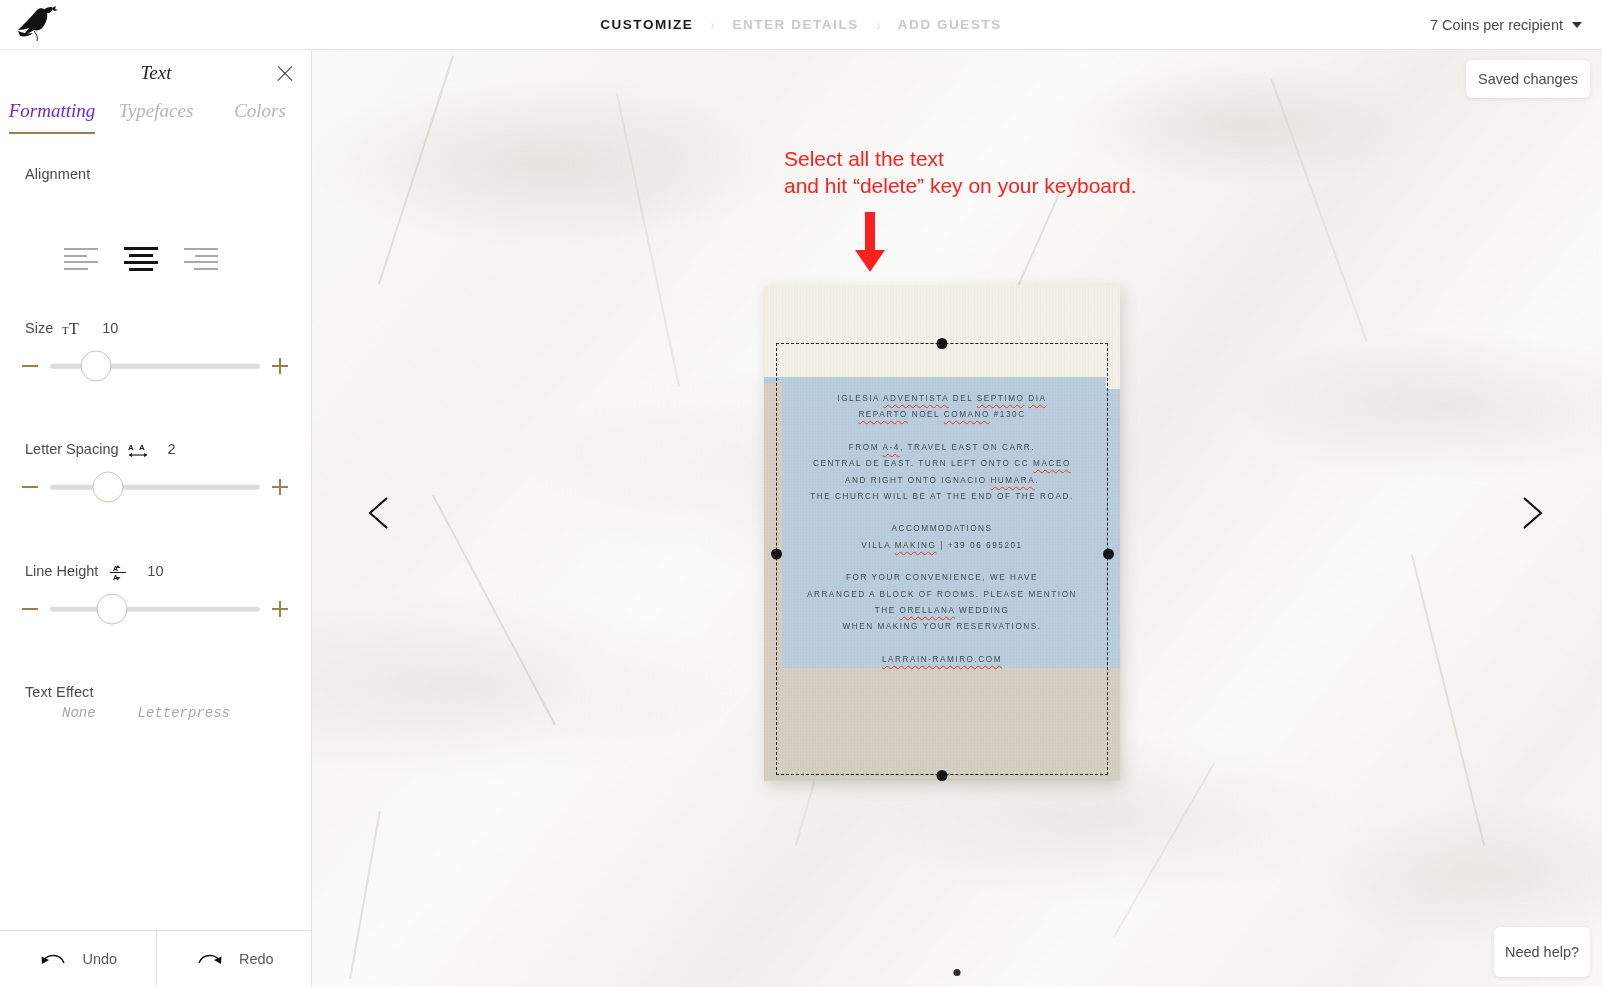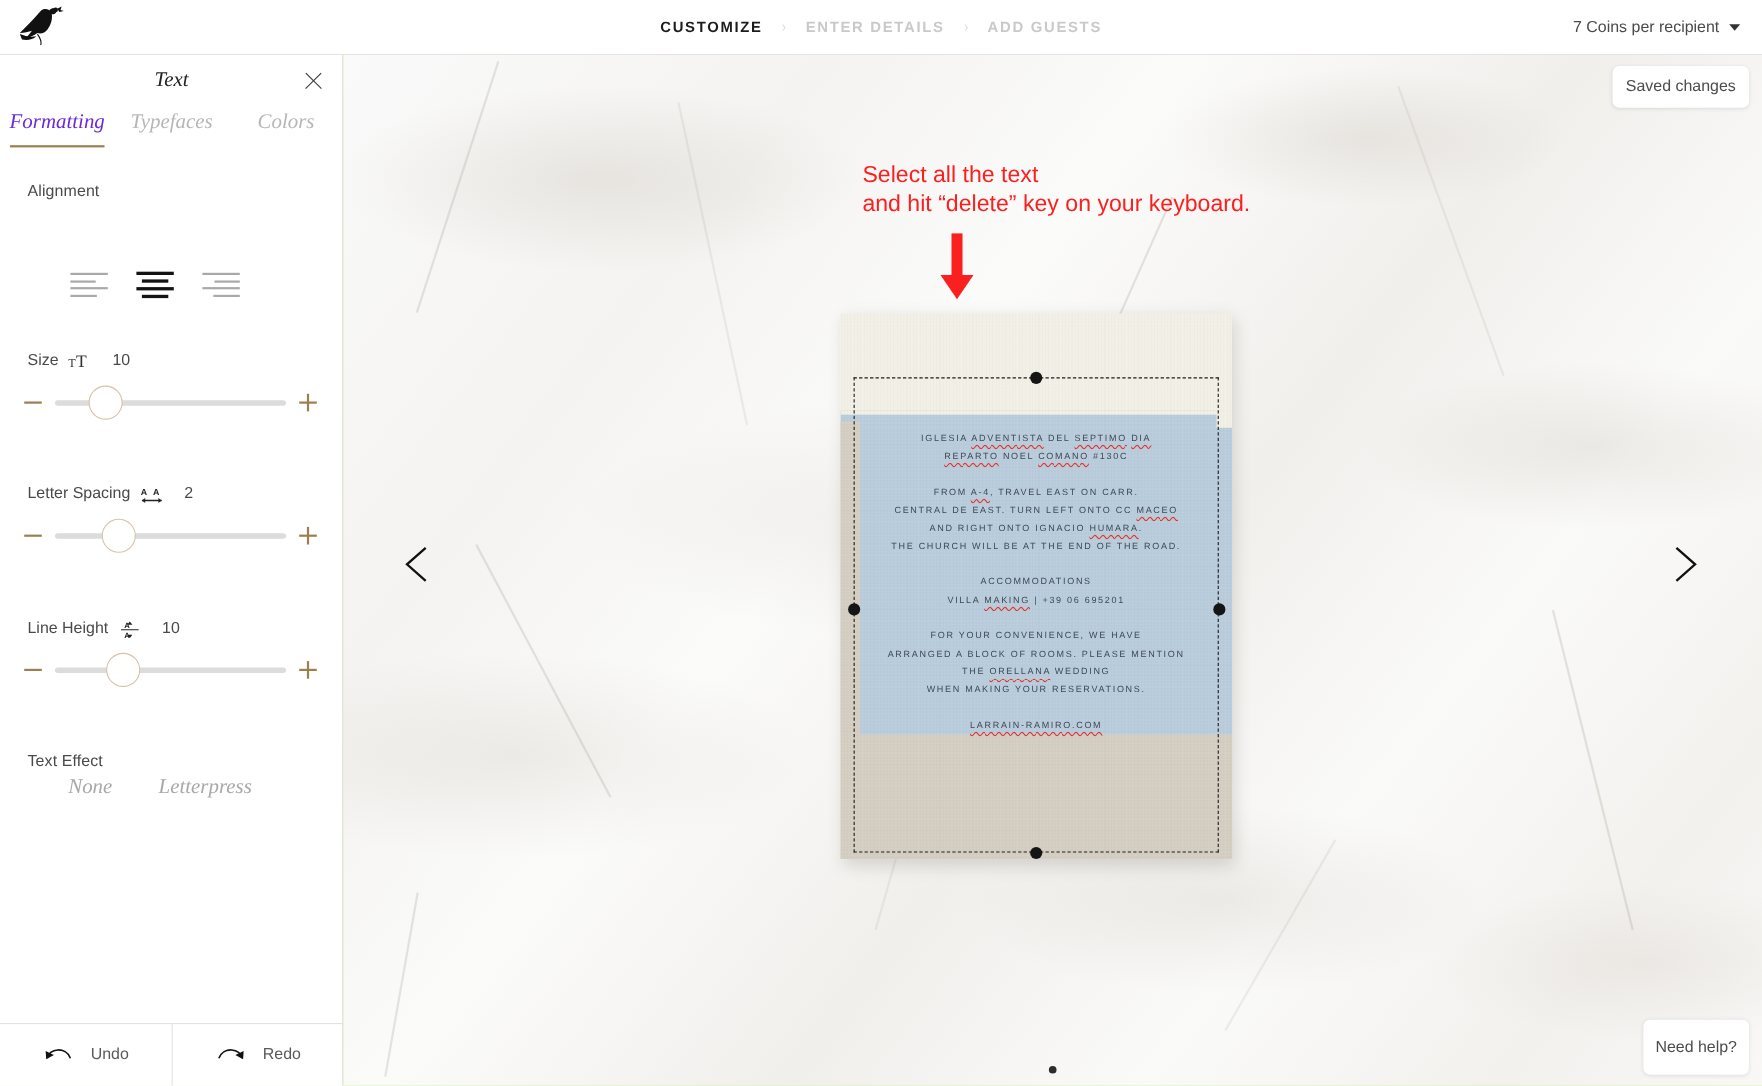--- a/index.html
+++ b/index.html
@@ -144,22 +144,22 @@
   .sl-thumb {
     position: absolute; top: 50%; transform: translate(-50%, -50%);
     width: 31px; height: 31px; border-radius: 50%;
     background: #ffffff; border: 1.2px solid #d7c3a9;
     cursor: pointer;
   }
 
   
   .fx-row { position: absolute; left: 62px; top: 655px; display: flex; gap: 42px; }
   .fx-opt {
-    font-family: Liberation Serif, serif; font-style: italic;
-    font-size: 19px; color: #a8a8a8; cursor: pointer;
+    font-family: Liberation Mono, monospace; font-style: italic;
+    font-size: 14px; color: #a8a8a8; cursor: pointer;
   }
 
   
   .undobar {
     position: absolute; left: 0; bottom: 0; width: 312px; height: 57px;
     border-top: 1px solid #e2e2e2;
     display: flex;
   }
   .ur-btn {
     flex: 1; display: flex; align-items: center; justify-content: center;

